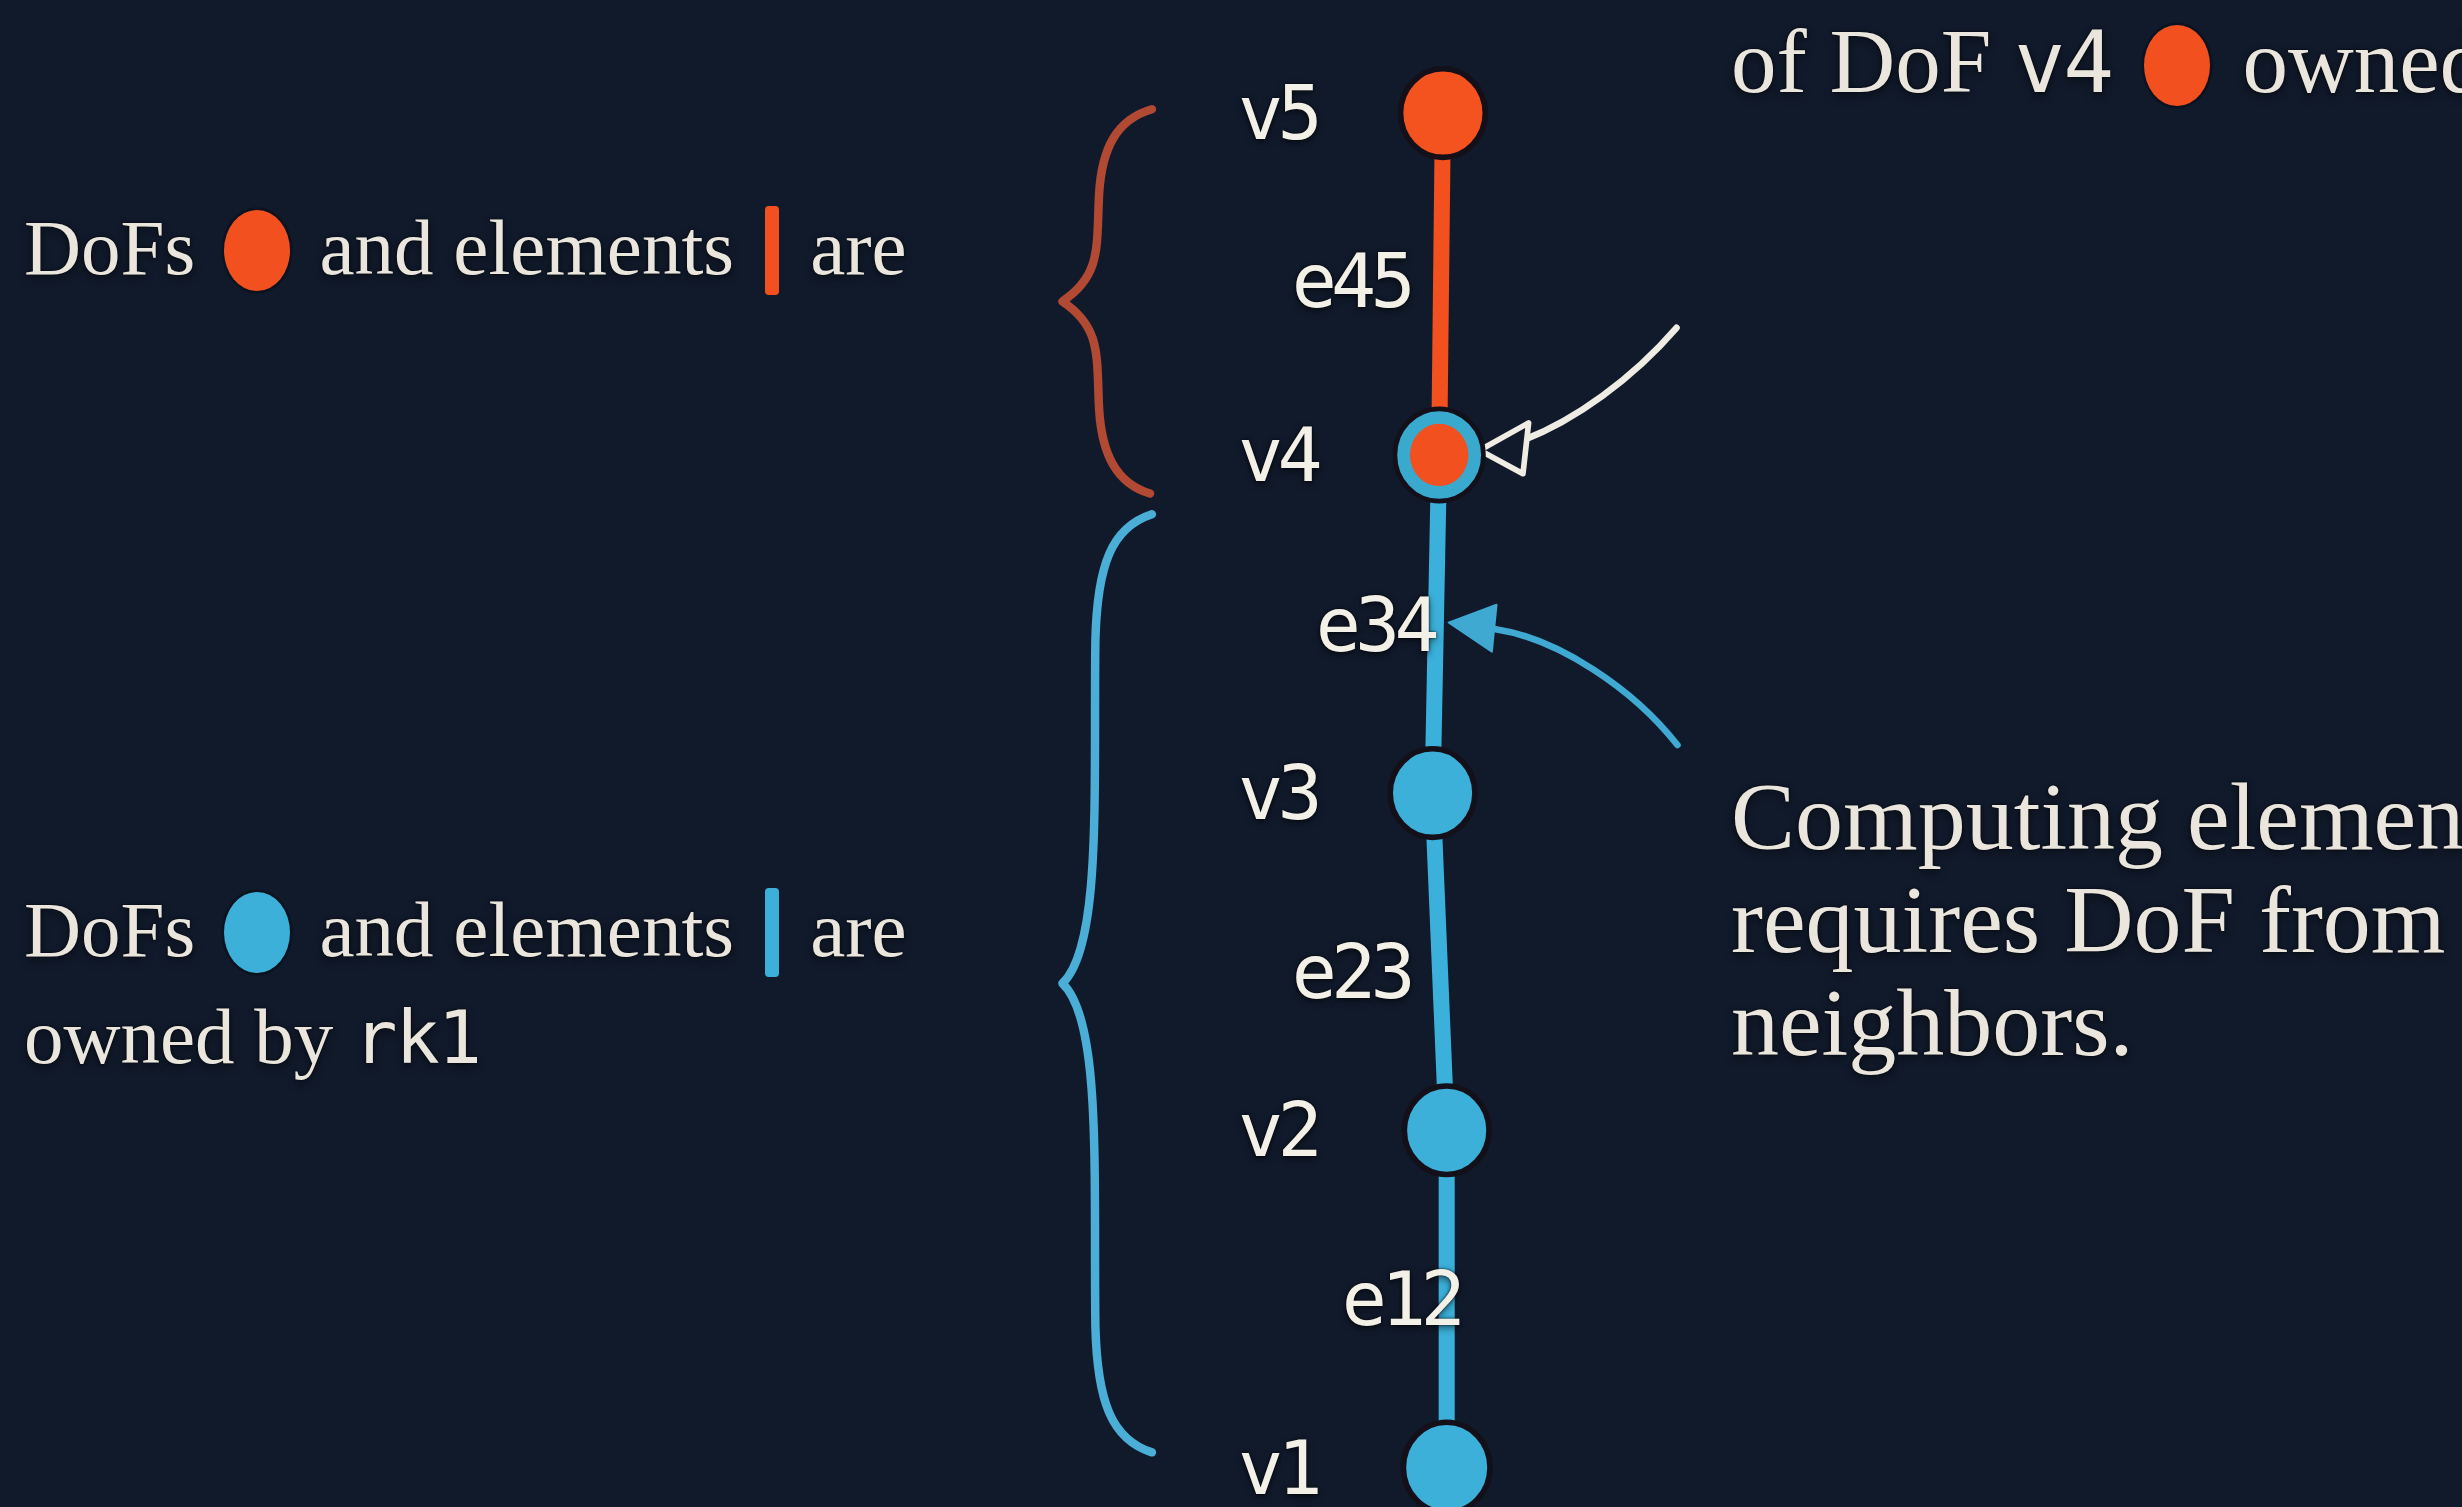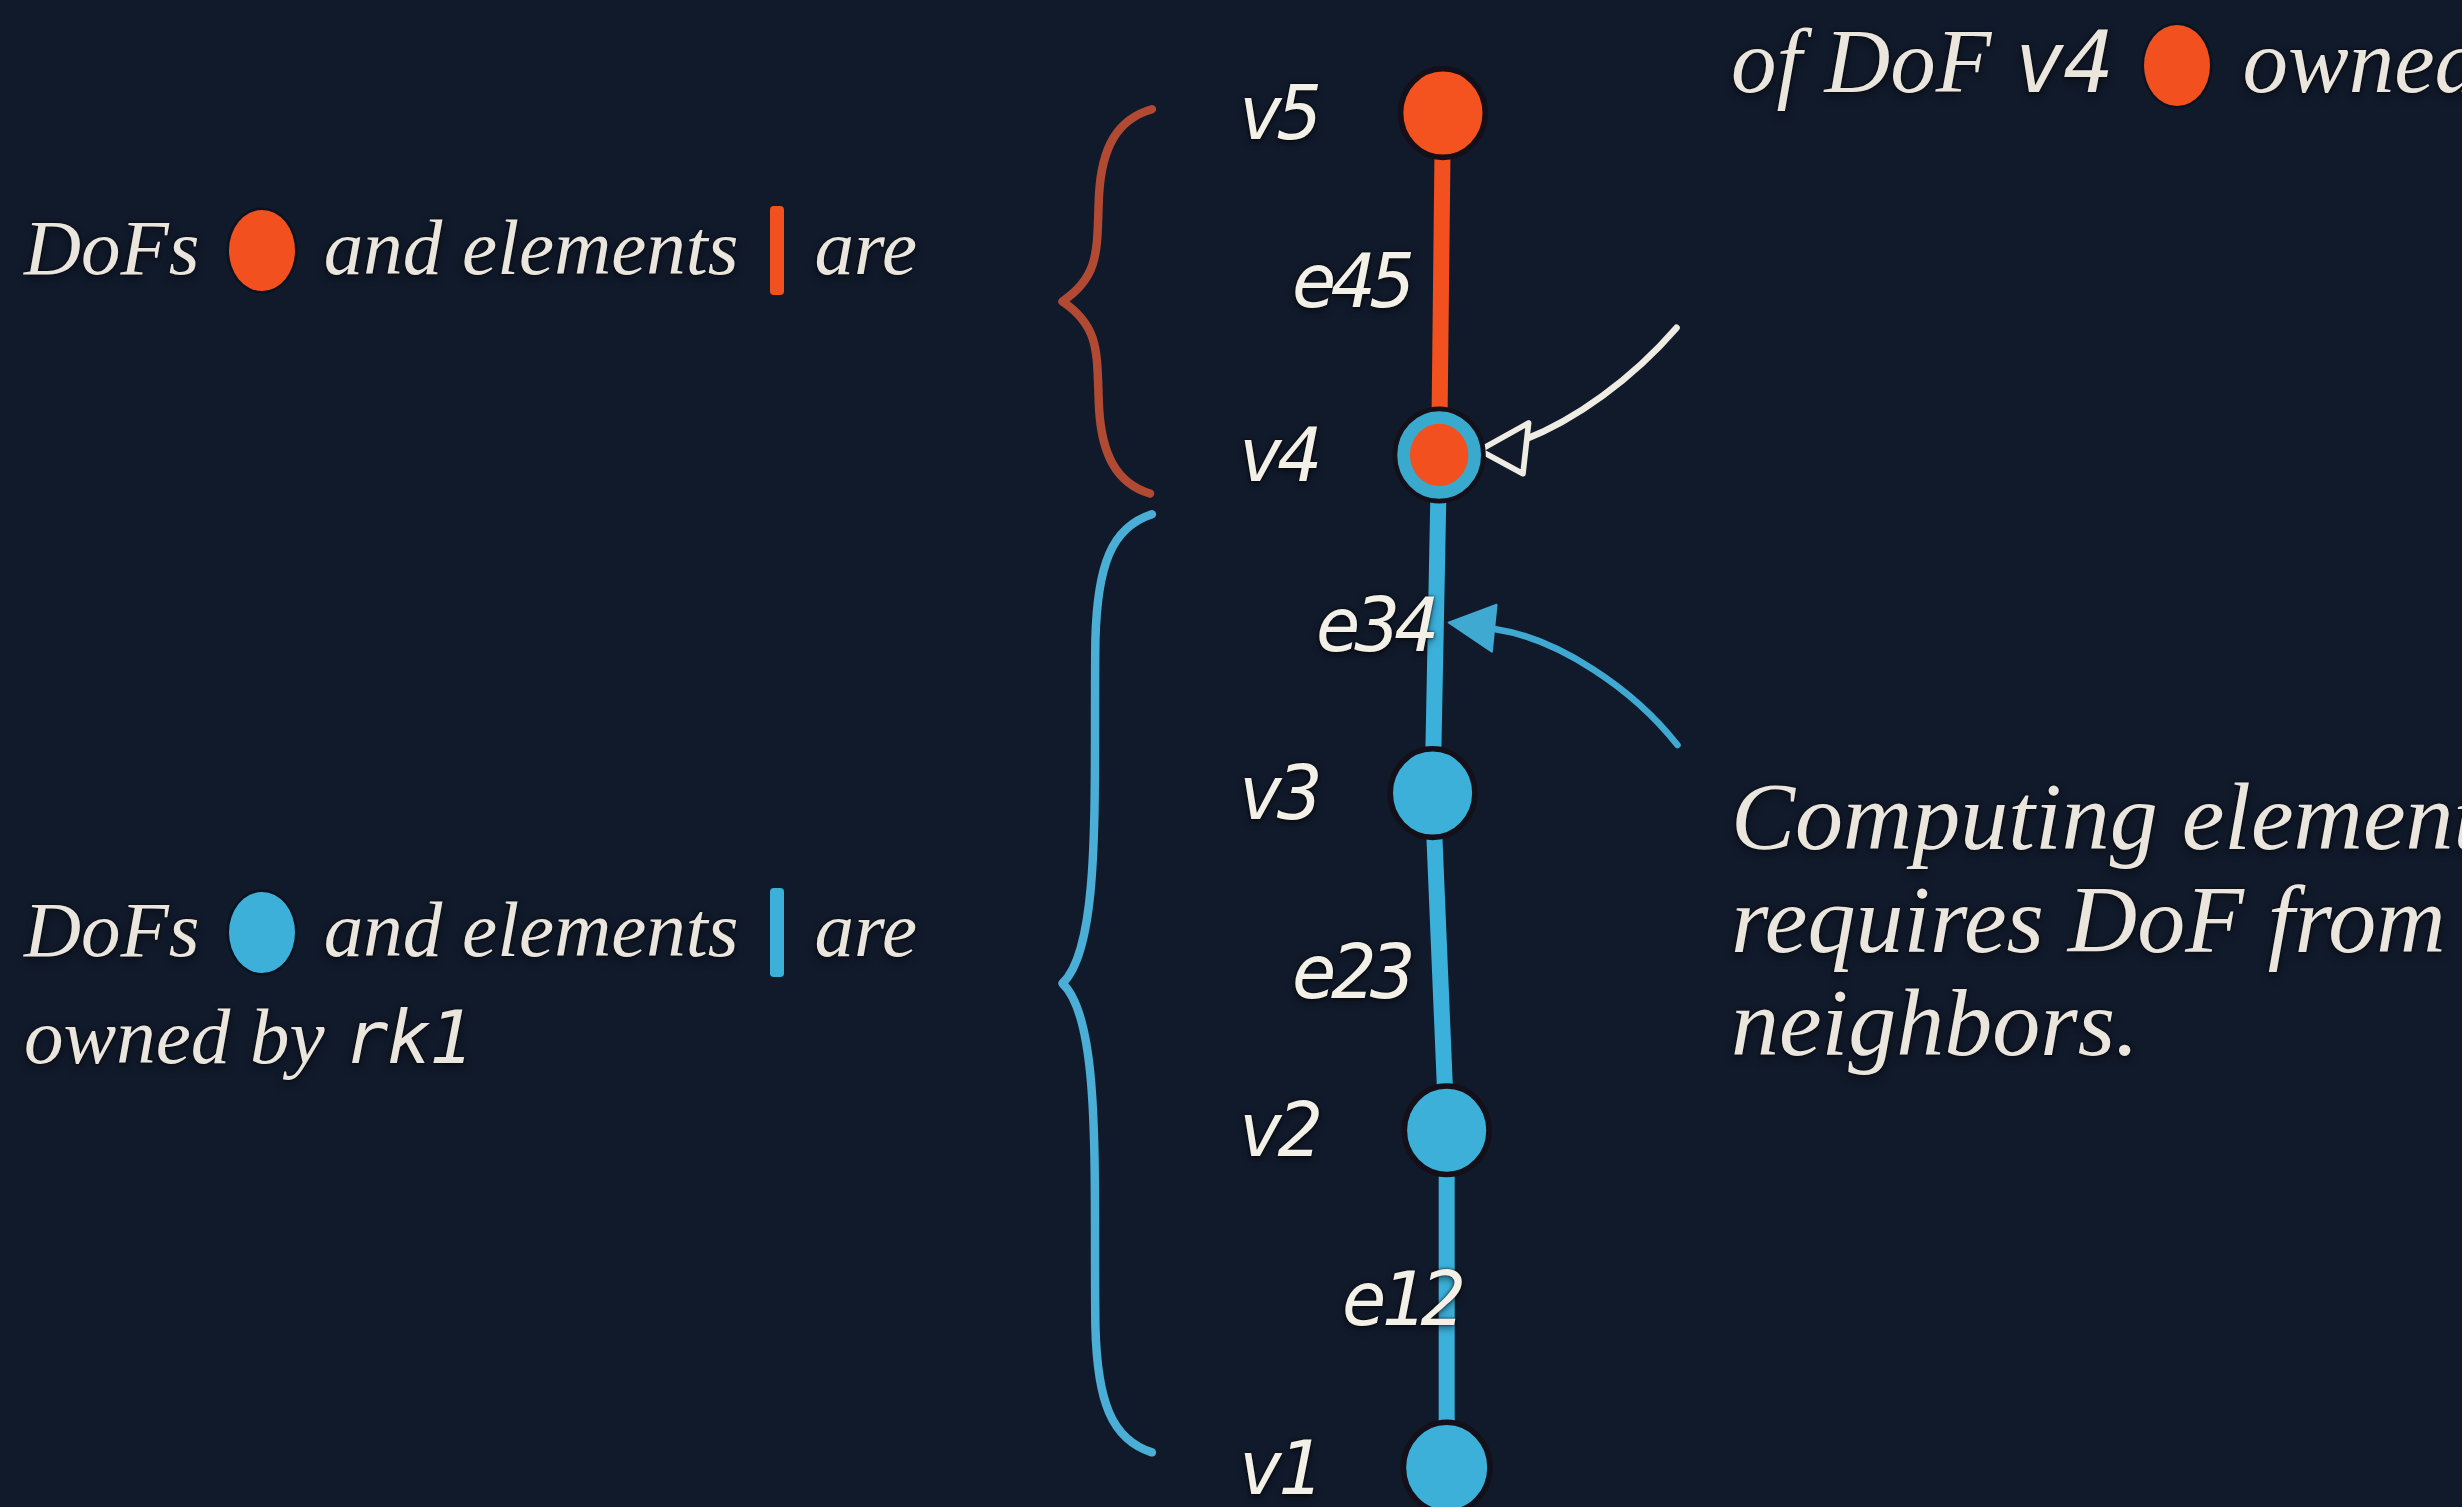--- a/index.html
+++ b/index.html
@@ -3,21 +3,21 @@
 <meta charset="utf-8">
 <style>
   html,body{margin:0;padding:0;}
   body{
     width:2462px;height:1507px;
     background:#111a2b;
     overflow:hidden;
     position:relative;
     font-family:"Liberation Serif", serif;
   }
-  .stage{position:absolute;inset:0;width:2462px;height:1507px;font-style:italic;}
+  .stage{position:absolute;inset:0;width:2462px;height:1507px;}
   svg.diagram{position:absolute;left:0;top:0;}
 
   
   .ann{
     position:absolute;
     color:#eae6de;
     white-space:nowrap;
     text-shadow:0 0 2.8px rgba(0,0,0,.85), 0 3.8px 9.4px rgba(0,0,0,.45);
   }
   .ann-left{left:24px;font-size:79px;line-height:107px;}

